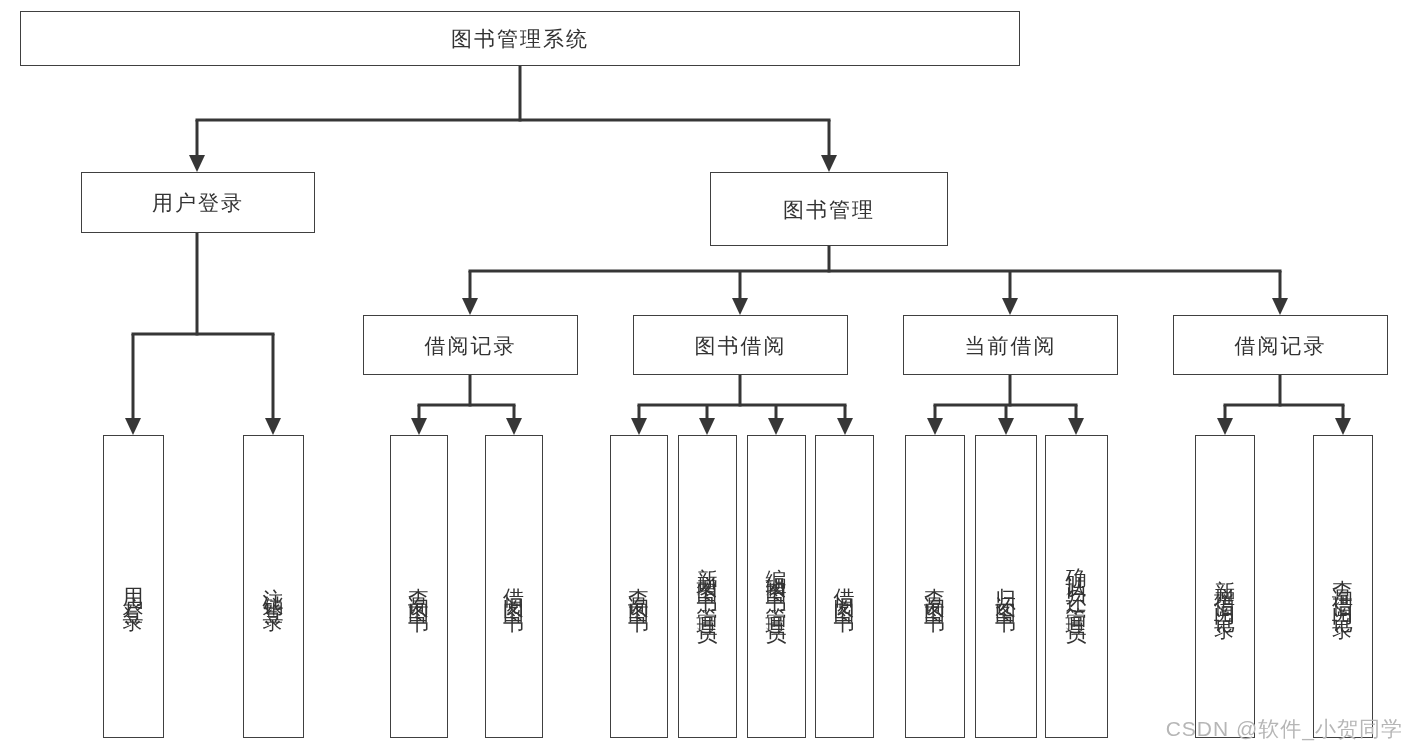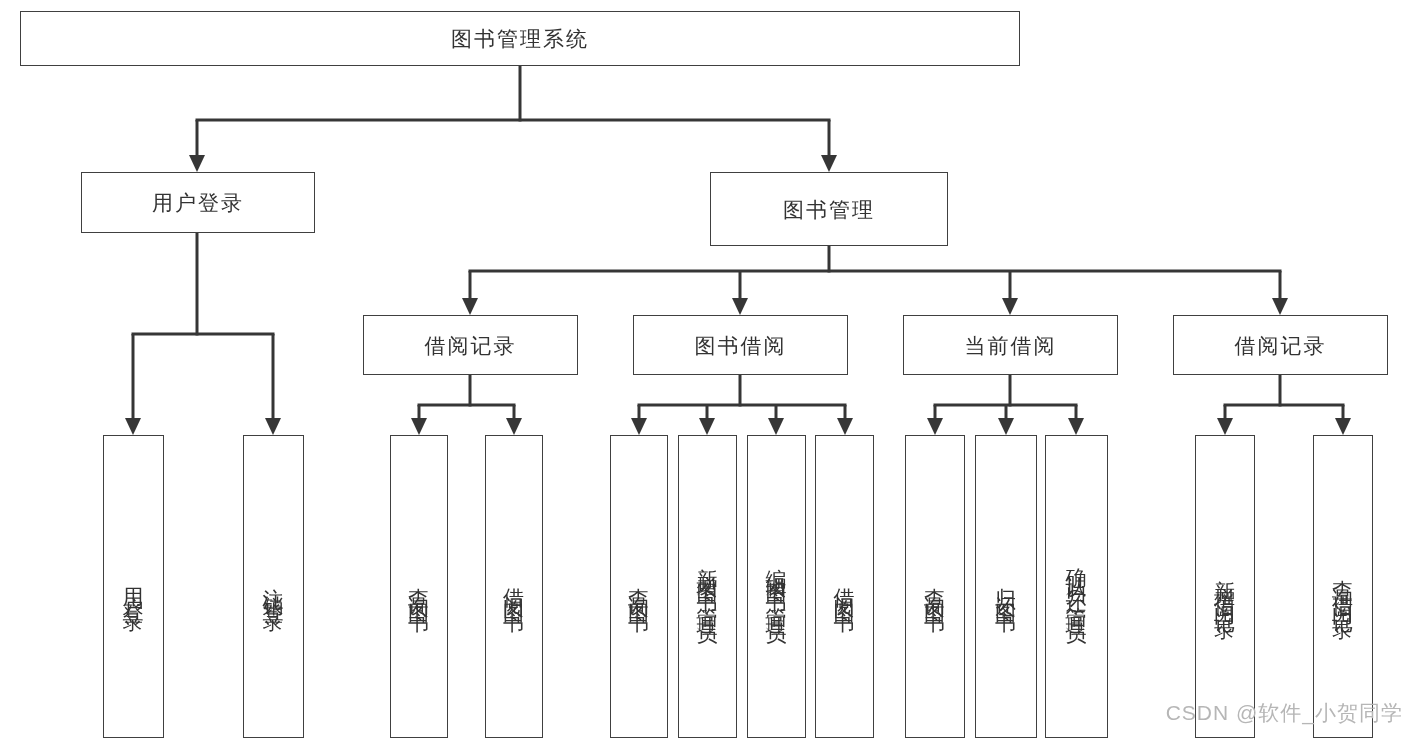--- a/index.html
+++ b/index.html
@@ -6,21 +6,21 @@
   #canvas{position:relative;width:1405px;height:747px;background:#ffffff;overflow:hidden;
           font-family:"Liberation Sans",sans-serif;}
   #connectors{position:absolute;left:0;top:0;width:1405px;height:747px;z-index:1;}
   #connectors line{stroke:#363636;stroke-width:3;}
   #connectors polygon{fill:#363636;}
   .box{position:absolute;box-sizing:border-box;border:1px solid #404040;background:#ffffff;
        display:flex;align-items:center;justify-content:center;color:#333333;z-index:2;}
   .box.h{font-size:21px;letter-spacing:2px;line-height:1;}
   .box.v{writing-mode:vertical-rl;text-orientation:mixed;font-size:21px;letter-spacing:8px;
          line-height:1;}
-  #watermark{position:absolute;right:2px;bottom:20px;font-size:21px;color:#b6b6b6;
+  #watermark{position:absolute;right:2px;bottom:4px;font-size:21px;color:#b6b6b6;
              letter-spacing:1px;z-index:3;}
 </style>
 </head>
 <body>
 
 <div id="canvas">
 
   <svg id="connectors" viewBox="0 0 1405 747" xmlns="http://www.w3.org/2000/svg">
     <g>
       <line x1="520" y1="66" x2="520" y2="121.5"></line>

